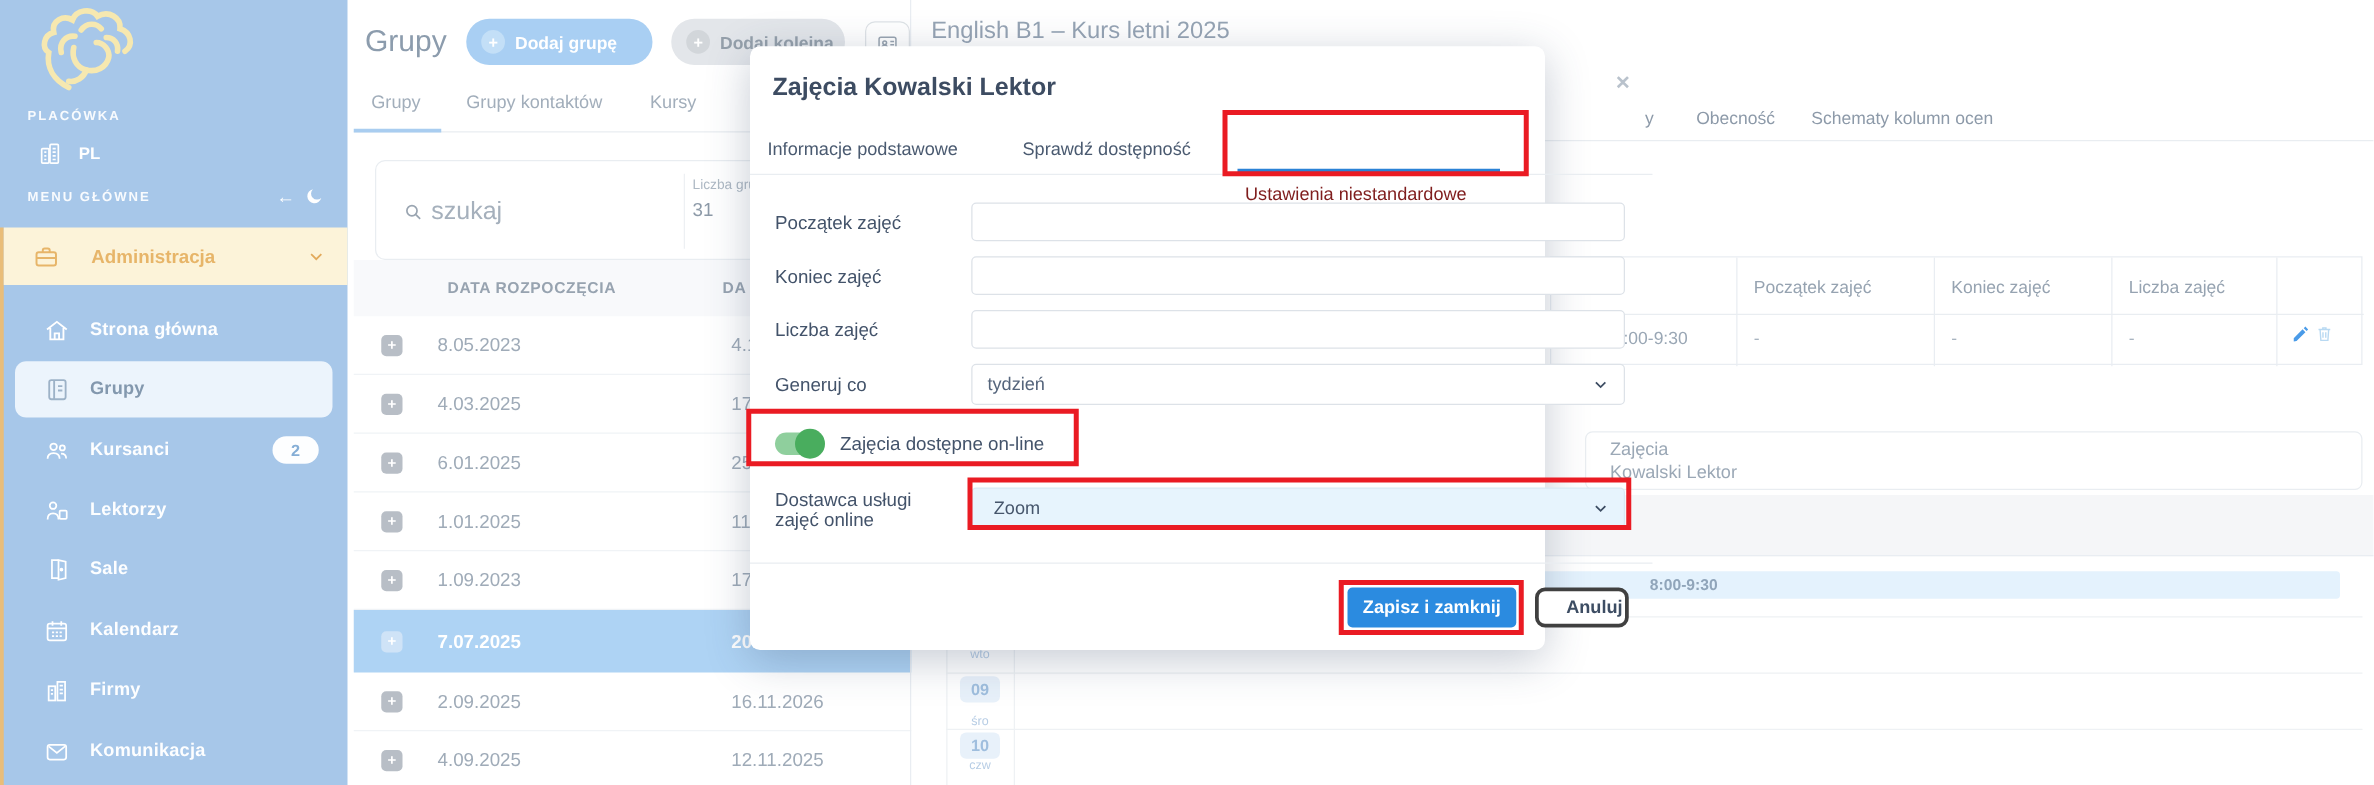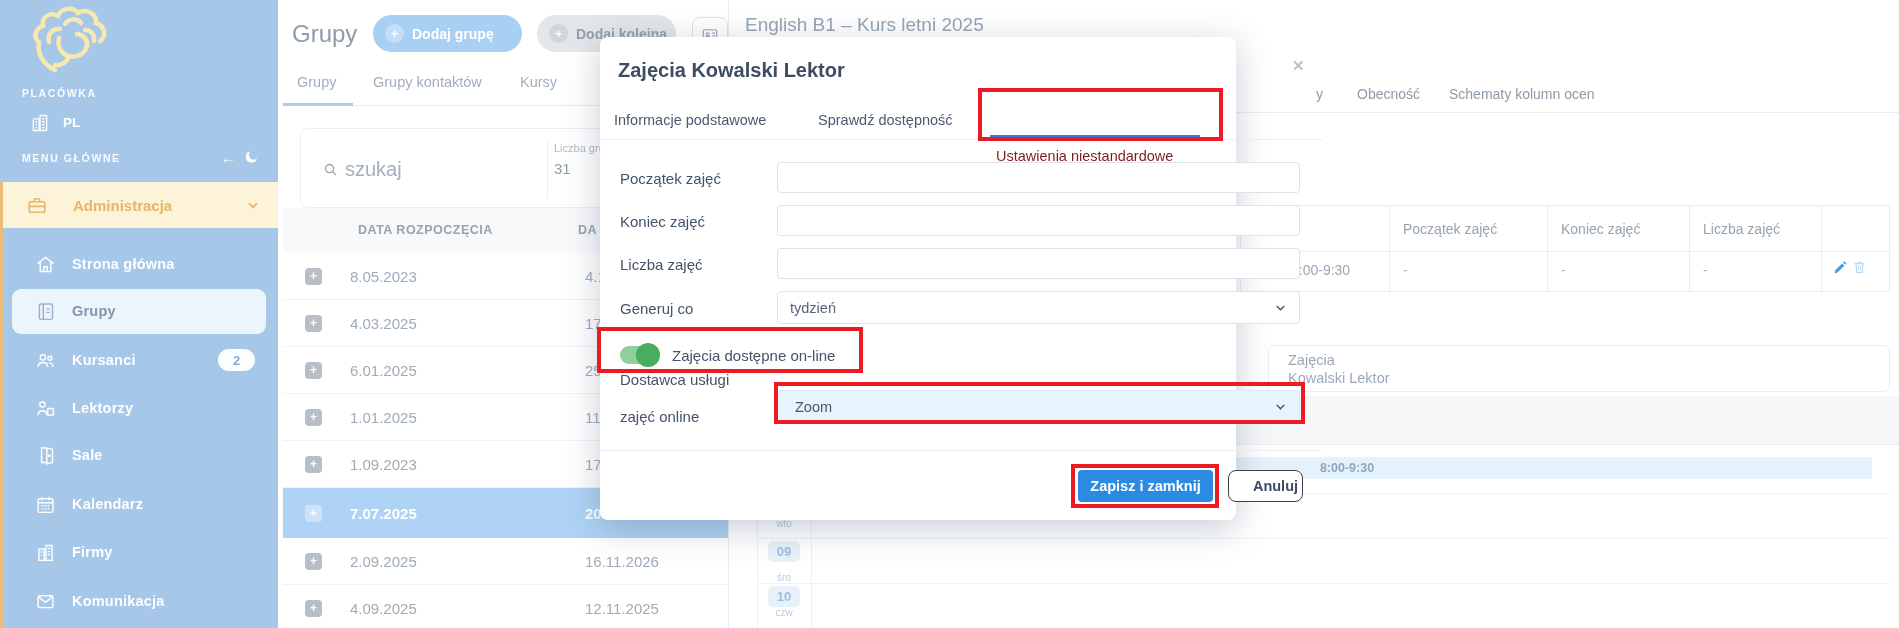--- a/index.html
+++ b/index.html
@@ -69,21 +69,21 @@
   .m-close { color:#b9c2cc; font-size:15px; font-weight:700; cursor:pointer; }
   .m-tab { font-size:14.5px; color:#4a5a70; white-space:nowrap; }
   .m-tab.active { color:#7f1d1d;margin-top:36px; }
   .m-label { color:#43536a; font-size:15px; white-space:nowrap; }
   .m-input { position:absolute; left:177px; width:523px; height:31px; border:1px solid #dde2e8; border-radius:4px; background:#fff; font-size:14px; color:#55657c; padding:0 10px; outline:none; font-family:"Liberation Sans",sans-serif; }
   .m-select { position:absolute; left:177px; width:523px; height:33px; border:1px solid #dde2e8; border-radius:4px; background:#fff; display:flex; align-items:center; font-size:14.5px; color:#55657c; padding:0 12px; }
   .m-select .chev { position:absolute; right:12px; }
   .toggle-track { width:38px; height:18px; border-radius:9px; background:#8fcf9d; position:relative; }
   .toggle-knob { position:absolute; right:-2px; top:-3px; width:24px; height:24px; border-radius:50%; background:#49ad5e; }
   .btn-save { background:#2b8be0; color:#fff; border-radius:4px; font-size:14.5px; font-weight:700; display:flex; align-items:center; justify-content:center; }
-  .btn-cancel { background:#fff; color:#3d4d63; border:1px solid #404040; border-radius:8px; font-size:14.5px; font-weight:600; display:flex; align-items:center; justify-content:center;padding-left:20px; }
+  .btn-cancel { background:#fff; color:#3d4d63; border:3px solid #404040; border-radius:8px; font-size:14.5px; font-weight:600; display:flex; align-items:center; justify-content:center;padding-left:20px; }
   .redbox { border:4px solid #ea1b23; z-index:30; pointer-events:none; }
 </style>
 </head>
 <body>
 
 <div class="stage">
 
   <div class="abs sidebar">
     <svg class="abs" style="left:25px; top:4px;" width="88" height="72" viewBox="0 0 88 72" fill="none" stroke="#f6e8b0" stroke-width="4.5" stroke-linecap="round">
       <path d="M30 66 C18 60 12 50 14 38 C8 34 10 24 18 22 C16 12 26 8 33 12 C36 4 48 2 53 9 C62 4 72 10 71 19 C80 22 82 32 75 37"></path>
@@ -346,21 +346,21 @@
         </svg>
     </div>
 
     <div class="abs" style="left:20px; top:303px; width:300px; height:30px; display:flex; align-items:center;">
       <span class="toggle-track">
           <span class="toggle-knob"></span>
         </span>
       <span class="m-label" style="margin-left:14px;">Zajęcia dostępne on-line</span>
     </div>
 
-    <div class="m-label" style="position:absolute; left:20px; top:334px;">Dostawca usługi</div>
+    <div class="m-label" style="position:absolute; left:20px; top:355px;">Dostawca usługi</div>
     <div class="m-label" style="position:absolute; left:20px; top:371px;">zajęć online</div>
     <div class="m-select" style="top:353px; background:#e7f4fd; border-color:#d8e9f4;">
       <span style="margin-left:5px; color:#46566c;">Zoom</span>
       <svg class="chev" width="13" height="13" viewBox="0 0 24 24" fill="none" stroke="#3d4d63" stroke-width="2.6">
           <path d="M5 9 l7 7 7-7"></path>
         </svg>
     </div>
 
     <div class="hline" style="position:absolute; left:0; top:413px; width:722px;"></div>
     <div class="btn-save abs" style="left:478px; top:433px; width:135px; height:32px;">Zapisz i zamknij</div>

